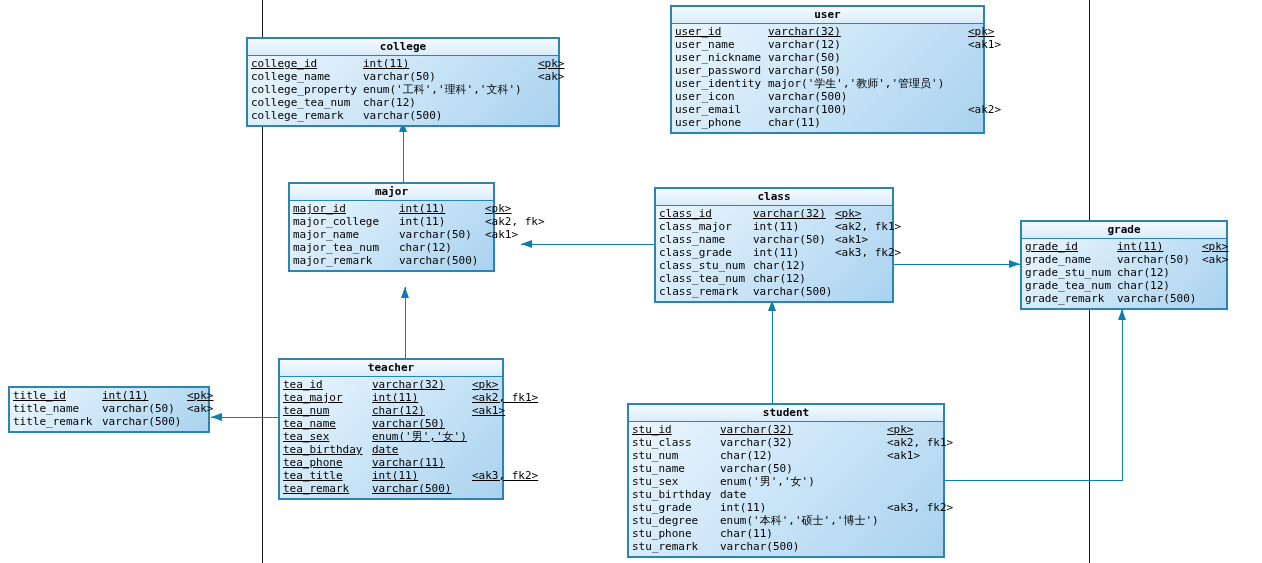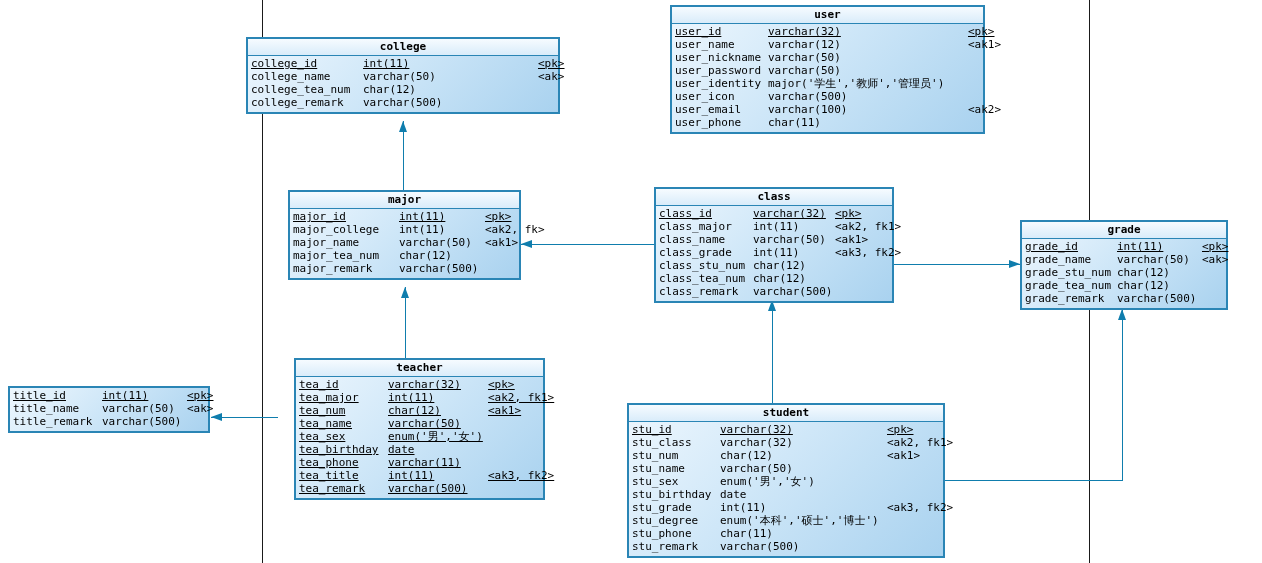--- a/index.html
+++ b/index.html
@@ -31,27 +31,27 @@
     white-space:nowrap;overflow:hidden;font-weight:bold;
   }
   .tbl .body{padding:1px 0 3px 3px;}
   .row{display:grid;height:13px;line-height:13px;white-space:nowrap;}
   .row span{overflow:visible;}
   .row.pk span{text-decoration:underline;}
   .tbl-user    {left:670px; top:5px;   width:315px;}
   .tbl-user    .row{grid-template-columns:93px 200px auto;}
   .tbl-college {left:246px; top:37px;  width:314px;}
   .tbl-college .row{grid-template-columns:112px 175px auto;}
-  .tbl-major   {left:288px; top:190px; width:233px;}
+  .tbl-major   {left:288px; top:182px; width:207px;}
   .tbl-major   .row{grid-template-columns:95px 75px auto;gap:11px;}
   .tbl-class   {left:654px; top:187px; width:240px;}
   .tbl-class   .row{grid-template-columns:94px 82px auto;}
   .tbl-grade   {left:1020px;top:220px; width:208px;}
   .tbl-grade   .row{grid-template-columns:92px 85px auto;}
-  .tbl-teacher {left:278px; top:358px; width:251px;margin-left:16px;}
+  .tbl-teacher {left:278px; top:358px; width:226px;}
   .tbl-teacher .row{grid-template-columns:89px 100px auto;text-decoration:underline;}
   .tbl-title   {left:8px;   top:386px; width:202px;}
   .tbl-title   .row{grid-template-columns:89px 85px auto;}
   .tbl-student {left:627px; top:403px; width:318px;}
   .tbl-student .row{grid-template-columns:88px 167px auto;}
 </style>
 </head>
 <body>
 
 <div id="canvas">
@@ -134,20 +134,25 @@
             <span>college_id</span>
             <span>int(11)</span>
             <span>&lt;pk&gt;</span>
           </div>
           <div class="row">
             <span>college_name</span>
             <span>varchar(50)</span>
             <span>&lt;ak&gt;</span>
           </div>
           <div class="row">
+            <span>college_property</span>
+            <span>enum('工科','理科','文科')</span>
+            <span></span>
+          </div>
+          <div class="row">
             <span>college_tea_num</span>
             <span>char(12)</span>
             <span></span>
           </div>
           <div class="row">
             <span>college_remark</span>
             <span>varchar(500)</span>
             <span></span>
           </div>
         </div>

